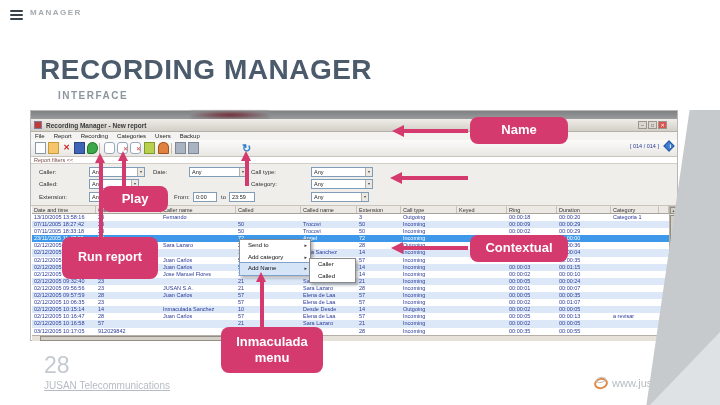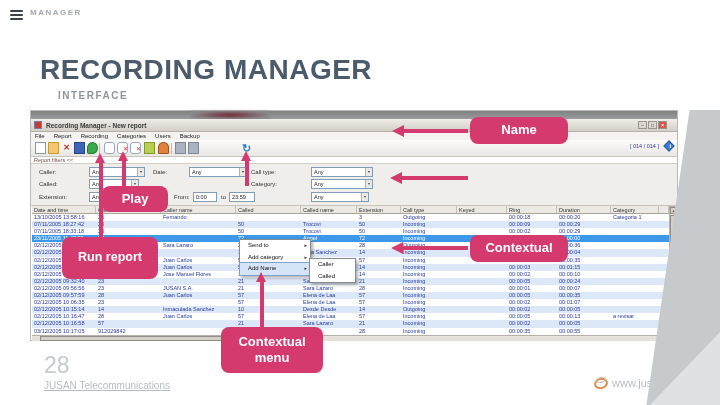--- a/index.html
+++ b/index.html
@@ -497,21 +497,21 @@
   <div class="shaft-v" style="left:122px; top:160px; height:26px;"></div>
   <div class="head-up" style="left:118px; top:151px;"></div>
 
   <div class="shaft-v" style="left:245px; top:160px; height:26px;"></div>
   <div class="head-up" style="left:241px; top:151px;"></div>
 
   <div class="co-box" id="co-run">Run report</div>
   <div class="shaft-v" style="left:99px; top:162px; height:75px;"></div>
   <div class="head-up" style="left:95px; top:153px;"></div>
 
-  <div class="co-box" id="co-ctx">Contextual menu</div>
+  <div class="co-box" id="co-ctx">Inmaculada menu</div>
   <div class="shaft-v" style="left:260px; top:281px; height:46px;"></div>
   <div class="head-up" style="left:256px; top:272px;"></div>
 
   <div class="page-num">28</div>
   <div class="company">JUSAN Telecommunications</div>
   <div class="site-logo"></div>
   <div class="website">www.jusan.es</div>
 </div>
 
 </body></html>

